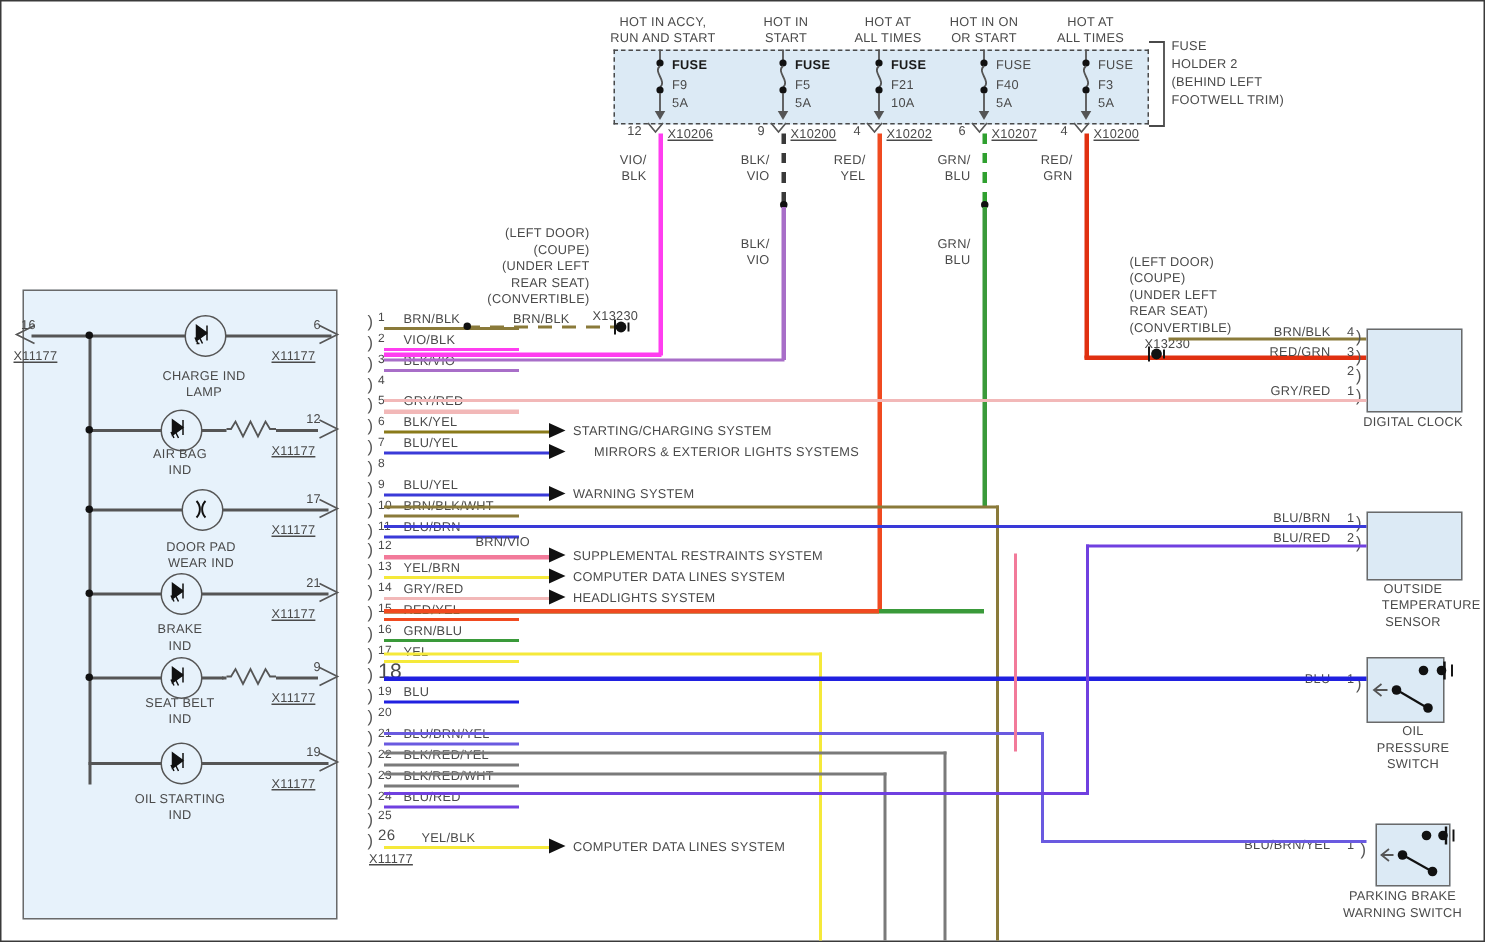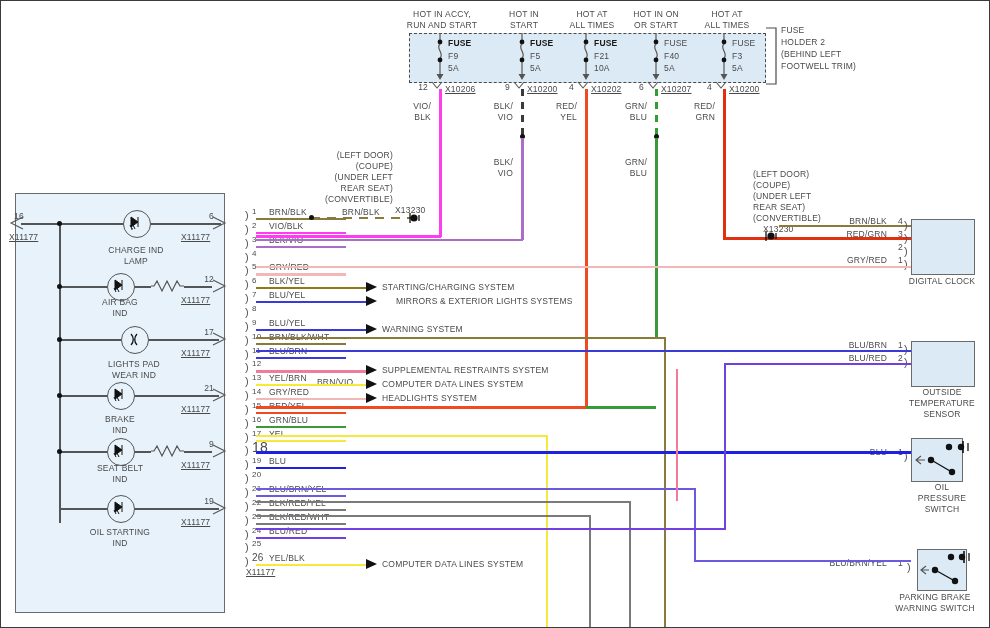--- a/index.html
+++ b/index.html
@@ -201,21 +201,21 @@
   <div class="wire h" style="left:183px;top:285px;width:28px;height:1.6px;background:#555;"></div>
   <div class="t tr" style="left:175px;top:273px;width:38px;">12</div>
   <div class="t ul" style="left:180px;top:294px;">X11177</div>
 
   <div class="wire h" style="left:58px;top:338px;width:160px;height:1.6px;background:#555;"></div>
   <div class="dot" style="left:56px;top:335.5px;"></div>
   <div class="lamp" style="left:120px;top:325px;width:26px;height:26px;background:#e7f2fb;"></div>
   <svg style="left:122px;top:327px;width:22px;height:22px;">
     <path d="M8,6 C11,9 11,14 8,17 M14,6 C11,9 11,14 14,17" fill="none" stroke="#111" stroke-width="1.3"></path>
   </svg>
-  <div class="t tc" style="left:88px;top:358px;width:90px;">LIGHTS PAD</div>
+  <div class="t tc" style="left:88px;top:358px;width:90px;">DOOR PAD</div>
   <div class="t tc" style="left:88px;top:369px;width:90px;">WEAR IND</div>
   <svg style="left:210px;top:332px;width:18px;height:14px;">
     <path d="M2,0 L14,6 L2,12" fill="none" stroke="#555" stroke-width="1.1"></path>
   </svg>
   <div class="t tr" style="left:175px;top:326px;width:38px;">17</div>
   <div class="t ul" style="left:180px;top:347px;">X11177</div>
 
   <div class="wire h" style="left:58px;top:394px;width:160px;height:1.6px;background:#555;"></div>
   <div class="dot" style="left:56px;top:391.5px;"></div>
   <div class="lamp" style="left:106px;top:381px;width:26px;height:26px;background:#e7f2fb;"></div>
@@ -313,21 +313,21 @@
       <div class="pinbr" style="left: 244px; top: 333.65px;">)</div>
       <div class="t" style="left: 251px; top: 330.65px; font-size: 8px;">10</div>
       <div class="t" style="left: 268px; top: 330.65px;">BRN/BLK/WHT</div>
       <div class="wire h" style="left: 255px; top: 341.65px; height: 2.2px; background: rgb(138, 122, 58); width: 90px;"></div>
       <div class="pinbr" style="left: 244px; top: 347.5px;">)</div>
       <div class="t" style="left: 251px; top: 344.5px; font-size: 8px;">11</div>
       <div class="t" style="left: 268px; top: 344.5px;">BLU/BRN</div>
       <div class="wire h" style="left: 255px; top: 355.5px; height: 2.2px; background: rgb(58, 58, 216); width: 90px;"></div>
       <div class="pinbr" style="left: 244px; top: 361.35px;">)</div>
       <div class="t" style="left: 251px; top: 358.35px; font-size: 8px;">12</div>
-      <div class="t" style="left: 268px; top: 376px; padding-left: 48px;">BRN/VIO</div>
+      <div class="t" style="left: 268px; top: 355px; padding-left: 48px;">BRN/VIO</div>
       <div class="wire h" style="left: 255px; top: 369.35px; height: 2.2px; background: rgb(242, 122, 154); width: 110px;"></div>
       <svg style="position: absolute; left: 365px; top: 363.35px; width: 14px; height: 14px;">
         <path d="M0,1 L11,6 L0,11 Z" fill="#111"></path>
       </svg>
       <div class="t" style="left: 381px; top: 364.35px;">SUPPLEMENTAL RESTRAINTS SYSTEM</div>
       <div class="pinbr" style="left: 244px; top: 375.2px;">)</div>
       <div class="t" style="left: 251px; top: 372.2px; font-size: 8px;">13</div>
       <div class="t" style="left: 268px; top: 372.2px;">YEL/BRN</div>
       <div class="wire h" style="left: 255px; top: 383.2px; height: 2.2px; background: rgb(245, 233, 58); width: 110px;"></div>
       <svg style="position: absolute; left: 365px; top: 377.2px; width: 14px; height: 14px;">
@@ -375,21 +375,21 @@
       <div class="t" style="left: 268px; top: 510.7px;">BLK/RED/WHT</div>
       <div class="wire h" style="left: 255px; top: 521.7px; height: 2.2px; background: rgb(122, 122, 122); width: 90px;"></div>
       <div class="pinbr" style="left: 244px; top: 527.55px;">)</div>
       <div class="t" style="left: 251px; top: 524.55px; font-size: 8px;">24</div>
       <div class="t" style="left: 268px; top: 524.55px;">BLU/RED</div>
       <div class="wire h" style="left: 255px; top: 535.55px; height: 2.2px; background: rgb(112, 64, 224); width: 90px;"></div>
       <div class="pinbr" style="left: 244px; top: 541.4px;">)</div>
       <div class="t" style="left: 251px; top: 538.4px; font-size: 8px;">25</div>
       <div class="pinbr" style="left: 244px; top: 555.25px;">)</div>
       <div class="t" style="left: 251px; top: 552.25px; font-size: 10px;">26</div>
-      <div class="t" style="left: 268px; top: 552.25px;">YEL/BLK</div>
+      <div class="t" style="left: 280px; top: 552.25px;">YEL/BLK</div>
       <div class="wire h" style="left: 255px; top: 563.25px; height: 2.2px; background: rgb(245, 233, 58); width: 110px;"></div>
       <svg style="position: absolute; left: 365px; top: 557.25px; width: 14px; height: 14px;">
         <path d="M0,1 L11,6 L0,11 Z" fill="#111"></path>
       </svg>
       <div class="t" style="left: 381px; top: 558.25px;">COMPUTER DATA LINES SYSTEM</div>
       <div class="wire v" style="left: 243px; top: 210px; width: 1.2px; height: 360.1px; background: transparent;"></div>
     </div>
   <div class="t ul" style="left:245px;top:566px;">X11177</div>
 
   <div class="t tr" style="left:296px;top:149px;width:96px;">(LEFT DOOR)</div>
@@ -430,21 +430,21 @@
   <div class="t tr" style="left:888px;top:241px;width:14px;">2</div>
   <div class="t tr" style="left:820px;top:254px;width:66px;">GRY/RED</div>
   <div class="t tr" style="left:888px;top:254px;width:14px;">1</div>
   <div class="pinbr" style="left:903px;top:219px;">)</div>
   <div class="pinbr" style="left:903px;top:232px;">)</div>
   <div class="pinbr" style="left:903px;top:245px;">)</div>
   <div class="pinbr" style="left:903px;top:258px;">)</div>
 
   <div class="conn" style="left:910px;top:340px;width:62px;height:44px;"></div>
   <div class="t tc" style="left:896px;top:386px;width:90px;">OUTSIDE</div>
-  <div class="t tc" style="left:896px;top:397px;width:90px;">TEMPERATURE</div>
+  <div class="t tc" style="left:896px;top:397px;width:90px;text-align:right;">TEMPERATURE</div>
   <div class="t tc" style="left:896px;top:408px;width:90px;">SENSOR</div>
   <div class="t tr" style="left:820px;top:339px;width:66px;">BLU/BRN</div>
   <div class="t tr" style="left:888px;top:339px;width:14px;">1</div>
   <div class="t tr" style="left:820px;top:352px;width:66px;">BLU/RED</div>
   <div class="t tr" style="left:888px;top:352px;width:14px;">2</div>
   <div class="pinbr" style="left:903px;top:343px;">)</div>
   <div class="pinbr" style="left:903px;top:356px;">)</div>
 
   <div class="conn" style="left:910px;top:437px;width:50px;height:42px;"></div>
   <svg style="left:910px;top:437px;width:62px;height:42px;">

